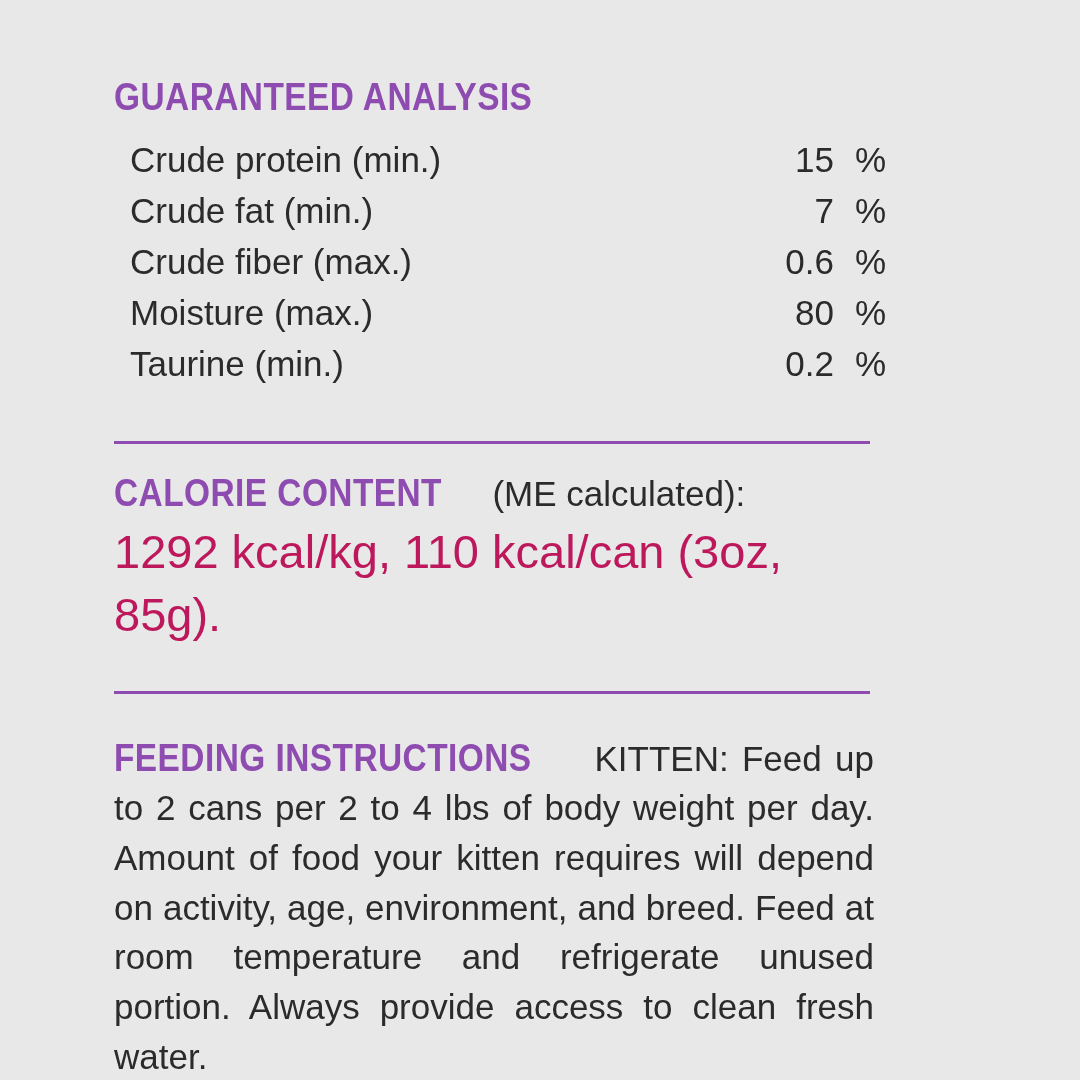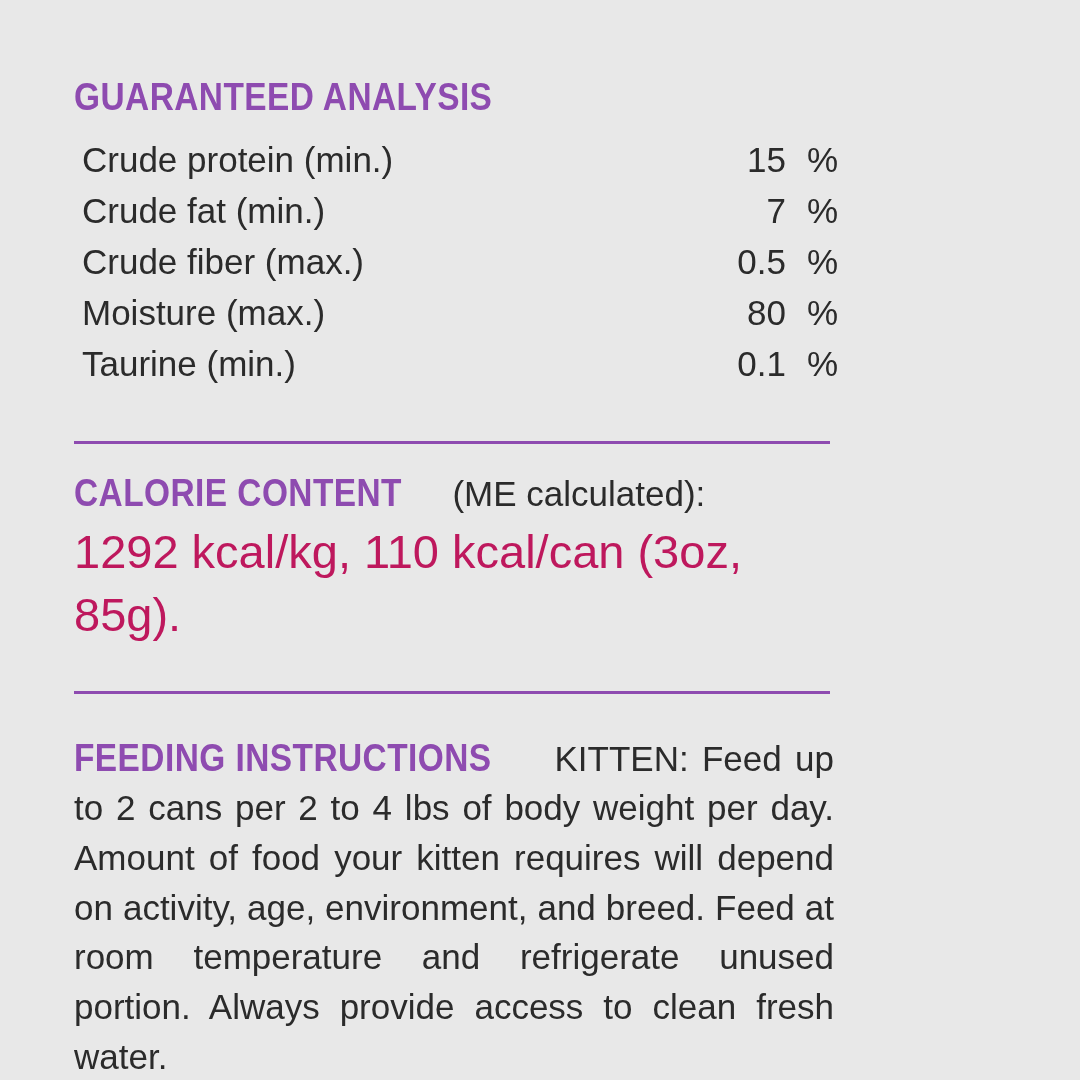--- a/index.html
+++ b/index.html
@@ -14,41 +14,41 @@
     color: #2b2b2b;
     overflow: hidden;
   }
   .label {
     position: absolute;
     left: 0;
     top: 0;
     width: 1080px;
     height: 1080px;
     box-sizing: border-box;
-    padding: 78px 162px 0 74px;
+    padding: 78px 162px 0 114px;
   }
   .section-heading {
     color: #8e4bb0;
     font-weight: bold;
     letter-spacing: 0.5px;
     font-size: 38px;
     line-height: 1.05;
     text-transform: uppercase;
     transform: scaleX(0.88);
     transform-origin: left center;
     white-space: nowrap;
   }
   
   #ga-heading {
     margin-bottom: 16px;
   }
   .ga-table {
     width: 756px;
     border-collapse: collapse;
-    margin-left: 8px;
+    margin-left: 16px;
   }
   .ga-table td {
     font-size: 35px;
     line-height: 1.0;
     padding: 8px 0 8px 0;
     color: #2b2b2b;
     vertical-align: baseline;
     white-space: nowrap;
   }
   .ga-name {
@@ -135,31 +135,31 @@
         <td class="ga-value">15</td>
         <td class="ga-unit">%</td>
       </tr>
       <tr>
         <td class="ga-name">Crude fat (min.)</td>
         <td class="ga-value">7</td>
         <td class="ga-unit">%</td>
       </tr>
       <tr>
         <td class="ga-name">Crude fiber (max.)</td>
-        <td class="ga-value">0.5</td>
+        <td class="ga-value">0.6</td>
         <td class="ga-unit">%</td>
       </tr>
       <tr>
         <td class="ga-name">Moisture (max.)</td>
         <td class="ga-value">80</td>
         <td class="ga-unit">%</td>
       </tr>
       <tr>
         <td class="ga-name">Taurine (min.)</td>
-        <td class="ga-value">0.1</td>
+        <td class="ga-value">0.2</td>
         <td class="ga-unit">%</td>
       </tr>
     </tbody>
   </table>
 
   <div class="rule" id="rule-1"></div>
 
   <div class="calorie-block">
     <div class="calorie-line1">
       <span class="section-heading">CALORIE CONTENT</span><span class="calorie-suffix"> (ME calculated):</span>

